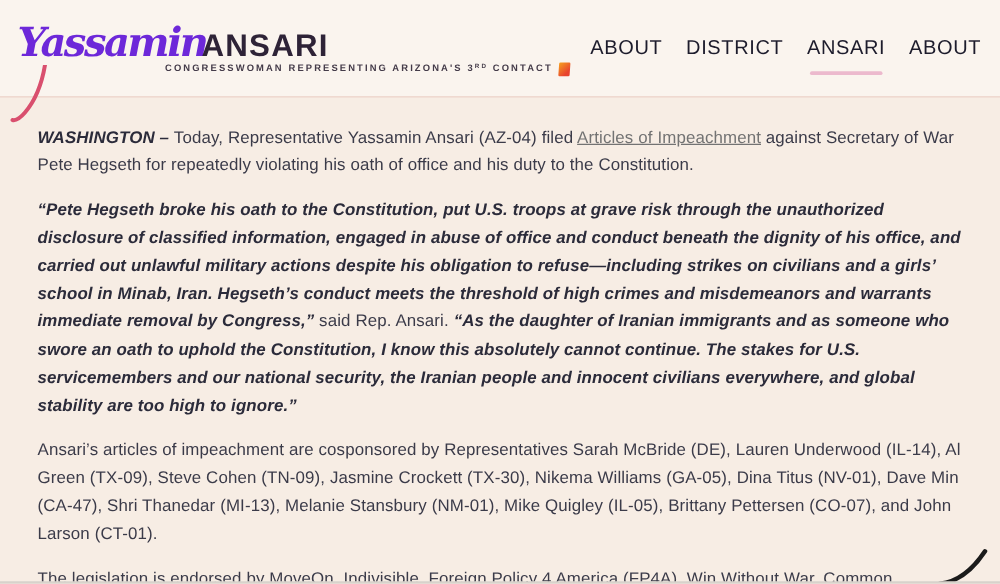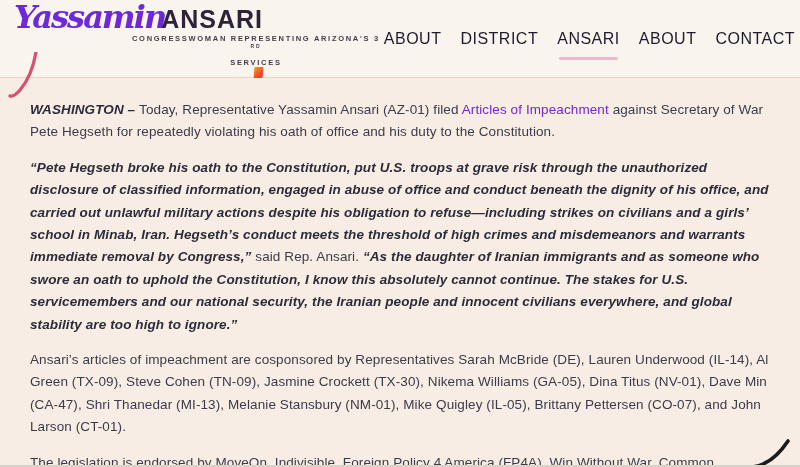--- a/index.html
+++ b/index.html
@@ -20,24 +20,23 @@
   .logo-script {
     font-family:"DejaVu Serif", serif; font-style:italic; font-weight:bold;
     font-size:32px; color:#6d28d9; line-height:0.9; letter-spacing:-2px;
     margin-right:-4px;
   }
   .logo-caps {
     font-size:25px; font-weight:800; color:#2e2337; letter-spacing:1px;
     line-height:0.9;
   }
   .tagline {
-    margin:2px 4px 0 118px; font-size:7.5px; font-weight:700;
-    letter-spacing:1.7px; color:#443b49; display:flex; align-items:center;
+    margin:2px 16px 0 118px; font-size:7.5px; font-weight:700;
+    letter-spacing:1.7px; color:#443b49; display:flex; align-items:flex-start;
     white-space:nowrap;
-    flex-direction:column;
   }
   .tagline sup { font-size:5px; vertical-align:super; }
   .az-mark {
     display:inline-block; width:9px; height:11px; margin-left:5px;
     background:linear-gradient(135deg,#f6a11f 0%,#e8432e 75%);
     border-radius:1px; transform:skewX(-4deg);
   }
   .y-tail { position:absolute; left:6px; top:52px; pointer-events:none; }
 
   .nav { display:flex; align-items:center; gap:19px; margin-left:auto; }
@@ -50,37 +49,37 @@
     height:3px; background:#ecb9cd; border-radius:2px;
   }
   .search-btn { margin-left:16px; cursor:pointer; display:flex; align-items:center; }
   
   .content { padding:21px 30px 0 30px; }
   .content p {
     font-size:13.5px; line-height:22.4px; color:#3b3b49; margin-bottom:13px;
     letter-spacing:0.1px;
   }
   .b { font-weight:700; color:#2b2b3a;font-style:italic; }
-  a.link { color:#6d28d9; cursor:pointer; }
+  a.link { color:#737373; text-decoration:underline; cursor:pointer; }
   .corner-curve { position:absolute; right:4px; bottom:-2px; pointer-events:none; }
 </style>
 </head>
 <body>
 
 <div class="page">
 
   <div class="header">
 
     <div class="logo">
       <div class="logo-row">
         <span class="logo-script">Yassamin</span>
         <span class="logo-caps">ANSARI</span>
       </div>
       <div class="tagline">
-        <span>CONGRESSWOMAN REPRESENTING ARIZONA'S 3</span><sup>RD</sup>&nbsp;<span>SERVICES</span>
+        <span>CONGRESSWOMAN REPRESENTING ARIZONA'S 3</span><sup>RD</sup>&nbsp;<span>CONTACT</span>
         <span class="az-mark"></span>
       </div>
     </div>
 
     <svg class="y-tail" width="40" height="52" viewBox="0 0 40 52">
       <path d="M30 0 Q 26 24 14 38 Q 8 45 4 44" fill="none" stroke="#d94f6e" stroke-width="3.2" stroke-linecap="round"></path>
     </svg>
 
     <div class="nav">
       <span class="nav-item">ABOUT</span>
@@ -94,21 +93,21 @@
       <svg width="18" height="18" viewBox="0 0 18 18">
         <circle cx="7.5" cy="7.5" r="5.2" fill="none" stroke="#1e1e2a" stroke-width="1.8"></circle>
         <line x1="11.5" y1="11.5" x2="16" y2="16" stroke="#1e1e2a" stroke-width="1.8" stroke-linecap="round"></line>
       </svg>
     </span>
 
   </div>
 
   <div class="content">
 
-    <p><span class="b">WASHINGTON – </span><span>Today, Representative Yassamin Ansari (AZ-01) filed </span><a class="link">Articles of Impeachment</a><span> against Secretary of War Pete Hegseth for repeatedly violating his oath of office and his duty to the Constitution.</span></p>
+    <p><span class="b">WASHINGTON – </span><span>Today, Representative Yassamin Ansari (AZ-04) filed </span><a class="link">Articles of Impeachment</a><span> against Secretary of War Pete Hegseth for repeatedly violating his oath of office and his duty to the Constitution.</span></p>
 
     <p><span class="b">“Pete Hegseth broke his oath to the Constitution, put U.S. troops at grave risk through the unauthorized disclosure of classified information, engaged in abuse of office and conduct beneath the dignity of his office, and carried out unlawful military actions despite his obligation to refuse—including strikes on civilians and a girls’ school in Minab, Iran. Hegseth’s conduct meets the threshold of high crimes and misdemeanors and warrants immediate removal by Congress,”</span><span> said Rep. Ansari. </span><span class="b">“As the daughter of Iranian immigrants and as someone who swore an oath to uphold the Constitution, I know this absolutely cannot continue. The stakes for U.S. servicemembers and our national security, the Iranian people and innocent civilians everywhere, and global stability are too high to ignore.”</span></p>
 
     <p>Ansari’s articles of impeachment are cosponsored by Representatives Sarah McBride (DE), Lauren Underwood (IL-14), Al Green (TX-09), Steve Cohen (TN-09), Jasmine Crockett (TX-30), Nikema Williams (GA-05), Dina Titus (NV-01), Dave Min (CA-47), Shri Thanedar (MI-13), Melanie Stansbury (NM-01), Mike Quigley (IL-05), Brittany Pettersen (CO-07), and John Larson (CT-01).</p>
 
     <p>The legislation is endorsed by MoveOn, Indivisible, Foreign Policy 4 America (FP4A), Win Without War, Common Defense, and Center for International Policy.</p>
 
   </div>
 
   <svg class="corner-curve" width="48" height="32" viewBox="0 0 48 32">

